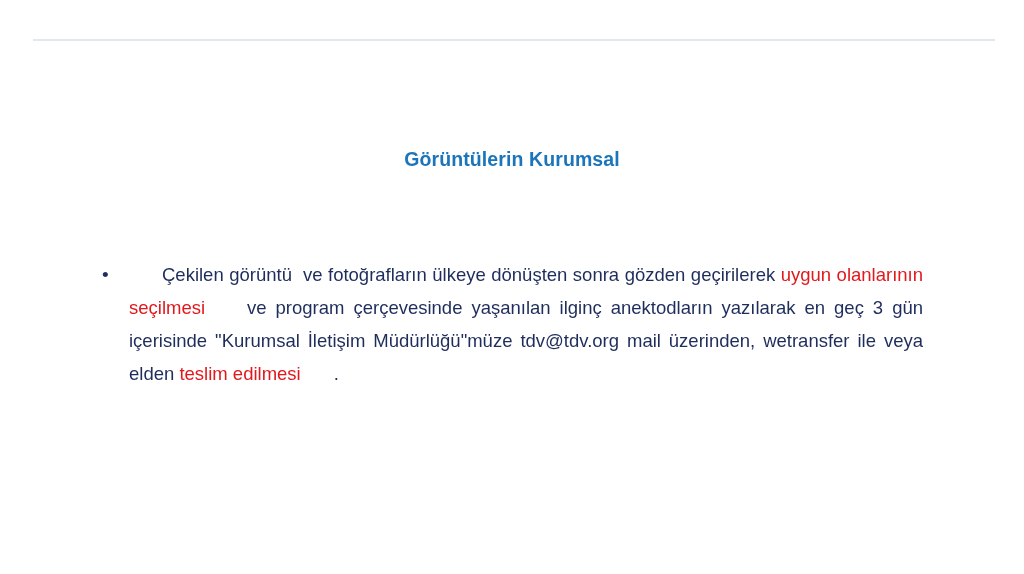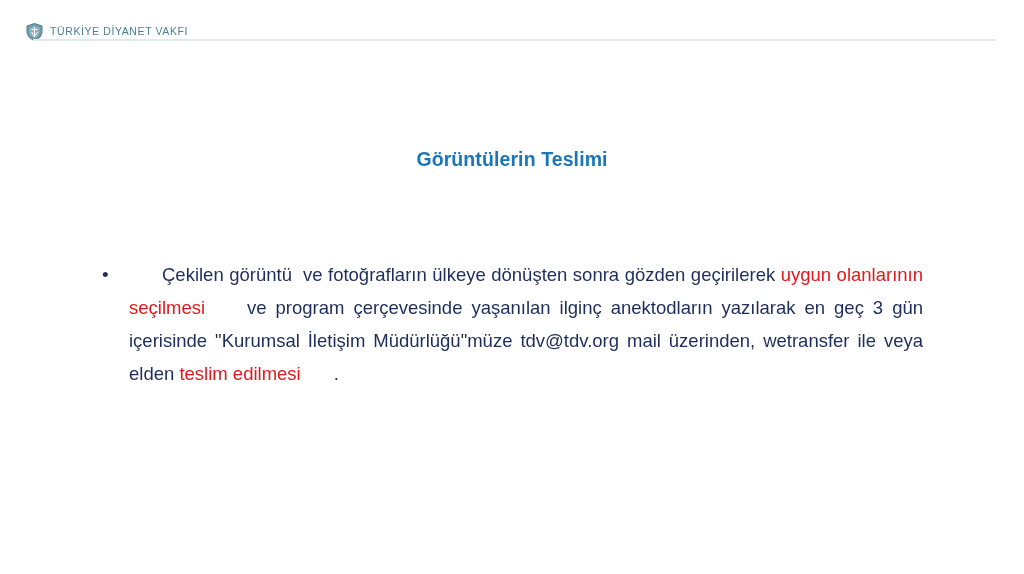--- a/index.html
+++ b/index.html
@@ -100,36 +100,25 @@
   }
   .bullet-text > span { white-space: pre-wrap; }
   .seg-red { color: #e3181c; }
   .seg-navy { color: #1f2d5c; margin-left: 33px; }
 </style>
 </head>
 <body>
 
 <div id="slide-header">
 
-  <div id="brand-lockup">
-    <span>
-      <svg id="brand-emblem" viewBox="0 0 34 36" xmlns="http://www.w3.org/2000/svg">
-        <path d="M17 1 L32 6 L32 17 C32 26 25 32 17 35 C9 32 2 26 2 17 L2 6 Z" fill="#6f9bab" stroke="#4b7f93" stroke-width="2"></path>
-        <path d="M17 6 L27 9.5 L27 17.5 C27 24 22 28.5 17 30.5 C12 28.5 7 24 7 17.5 L7 9.5 Z" fill="#8fb4c1"></path>
-        <path d="M17 9 L17 27 M12 13 L22 13" stroke="#ffffff" stroke-width="2.2" stroke-linecap="round"></path>
-        <path d="M11 18 L17 27 L23 18" fill="none" stroke="#ffffff" stroke-width="1.8" stroke-linejoin="round"></path>
-      </svg>
-    </span>
-    <span id="brand-name">TÜRKİYE DİYANET VAKFI</span>
-  </div>
 
   <div id="header-rule"></div>
 </div>
 
-<div id="slide-title">Görüntülerin Teslimi</div>
+<div id="slide-title">Görüntülerin Kurumsal</div>
 
 <div id="content-body">
   <div class="bullet-row">
     <div class="bullet-marker">•</div>
     <div class="bullet-text">
       <span class="seg-navy">Çekilen görüntü  ve fotoğrafların ülkeye dönüşten sonra gözden geçirilerek </span><span class="seg-red">uygun olanlarının seçilmesi</span><span class="seg-navy"> ve program çerçevesinde yaşanılan ilginç anektodların yazılarak en geç 3 gün içerisinde "Kurumsal İletişim Müdürlüğü"müze tdv@tdv.org mail üzerinden, wetransfer ile veya elden </span><span class="seg-red">teslim edilmesi</span><span class="seg-navy">.</span>
     </div>
   </div>
 </div>
 

